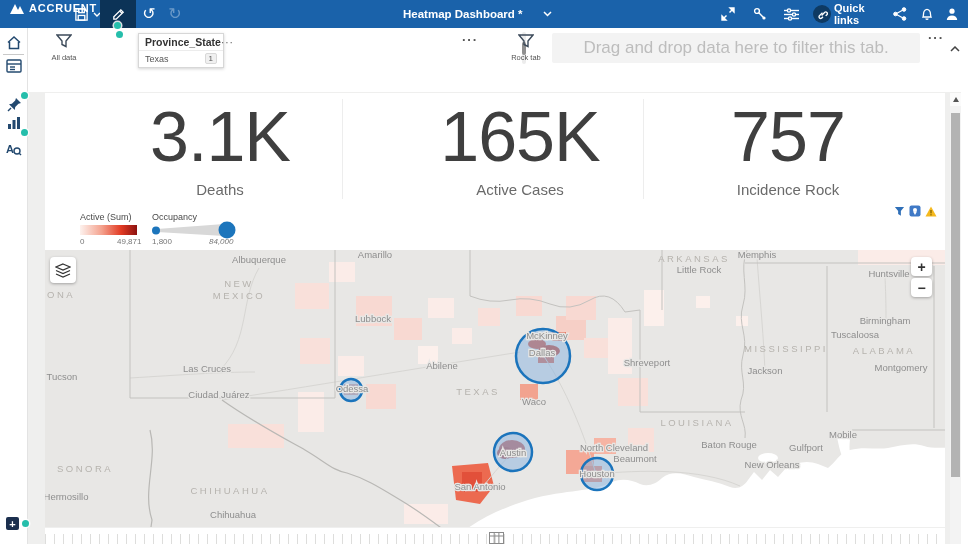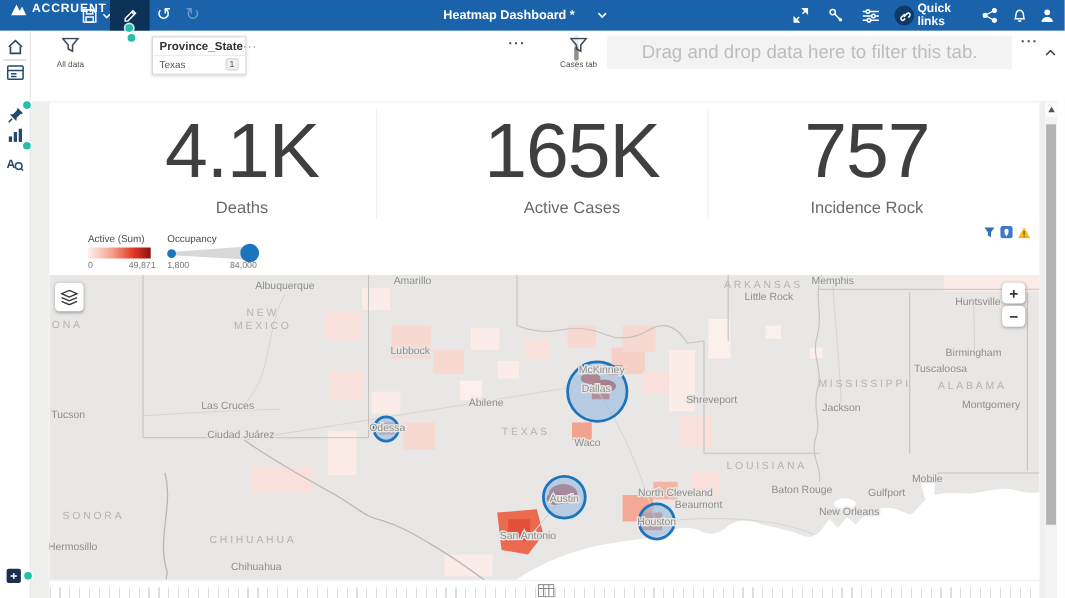--- a/index.html
+++ b/index.html
@@ -256,21 +256,21 @@
     <div class="menu-dots" style="left:434px;top:4px;">···</div>
 
     <div class="vdivider">
         <div class="grip"></div>
       </div>
 
     <div class="funnel-group" style="left:478px;top:6px;width:40px;">
       <svg width="16" height="14" viewBox="0 0 16 14" fill="none" stroke="#3c4a5a" stroke-width="1.4">
           <path d="M1,1 H15 L10,7 V12.5 L6,10.5 V7 Z"></path>
         </svg>
-      <div class="lbl">Cases tab</div>
+      <div class="lbl">Rock tab</div>
     </div>
 
     <div class="dropzone">
       <span>Drag and drop data here to filter this tab.</span>
     </div>
 
     <div class="menu-dots" style="left:900px;top:2px;">···</div>
     <div class="abs" style="left:922px;top:10px;">
       <svg width="10" height="6" viewBox="0 0 10 6">
           <polyline points="1,5 5,1 9,5" fill="none" stroke="#444" stroke-width="1.5"></polyline>
@@ -289,21 +289,21 @@
           <line x1="7.5" y1="4.3" x2="7.5" y2="10.7" stroke="#222" stroke-width="1.8"></line>
           <line x1="4.3" y1="7.5" x2="10.7" y2="7.5" stroke="#222" stroke-width="1.8"></line>
         </svg>
     </div>
   </div>
 
   <div class="abs canvas">
     <div class="widget">
 
       <div class="kpi" style="left:30px;">
-        <div class="kpi-value">4.1K</div>
+        <div class="kpi-value">3.1K</div>
         <div class="kpi-label">Deaths</div>
       </div>
       <div class="kpi" style="left:330px;">
         <div class="kpi-value">165K</div>
         <div class="kpi-label">Active Cases</div>
       </div>
       <div class="kpi" style="left:598px;">
         <div class="kpi-value">757</div>
         <div class="kpi-label">Incidence Rock</div>
       </div>
@@ -333,21 +333,21 @@
 
       <div class="legend-title" style="left:107px;top:119px;">Occupancy</div>
       <div class="size-leg">
         <svg width="92" height="22" viewBox="0 0 92 22">
             <polygon points="7,10 74,5 74,17 7,13" fill="#d8d8d8"></polygon>
             <circle cx="6" cy="11.5" r="4" fill="#1c75bc"></circle>
             <circle cx="77" cy="11" r="8.5" fill="#1c75bc"></circle>
           </svg>
       </div>
       <div class="legend-minmax" style="left:107px;top:144px;">1,800</div>
-      <div class="legend-minmax" style="left:164px;top:144px;">84,000</div>
+      <div class="legend-minmax" style="left:164px;top:144px;font-style:italic;">84,000</div>
 
       <svg class="abs" style="left:0;top:157px;" width="900" height="277" viewBox="45 250 900 277">
         <rect x="45" y="250" width="900" height="277" fill="#e8e7e5"></rect>
 
         <g>
           <rect x="295" y="283" width="34" height="26" fill="#f9e0da"></rect>
             <rect x="329" y="262" width="26" height="20" fill="#fbece8"></rect>
           <rect x="356" y="296" width="36" height="30" fill="#f8d9d2"></rect>
             <rect x="394" y="318" width="28" height="22" fill="#f8d9d2"></rect>
           <rect x="428" y="298" width="26" height="20" fill="#fbece8"></rect>

